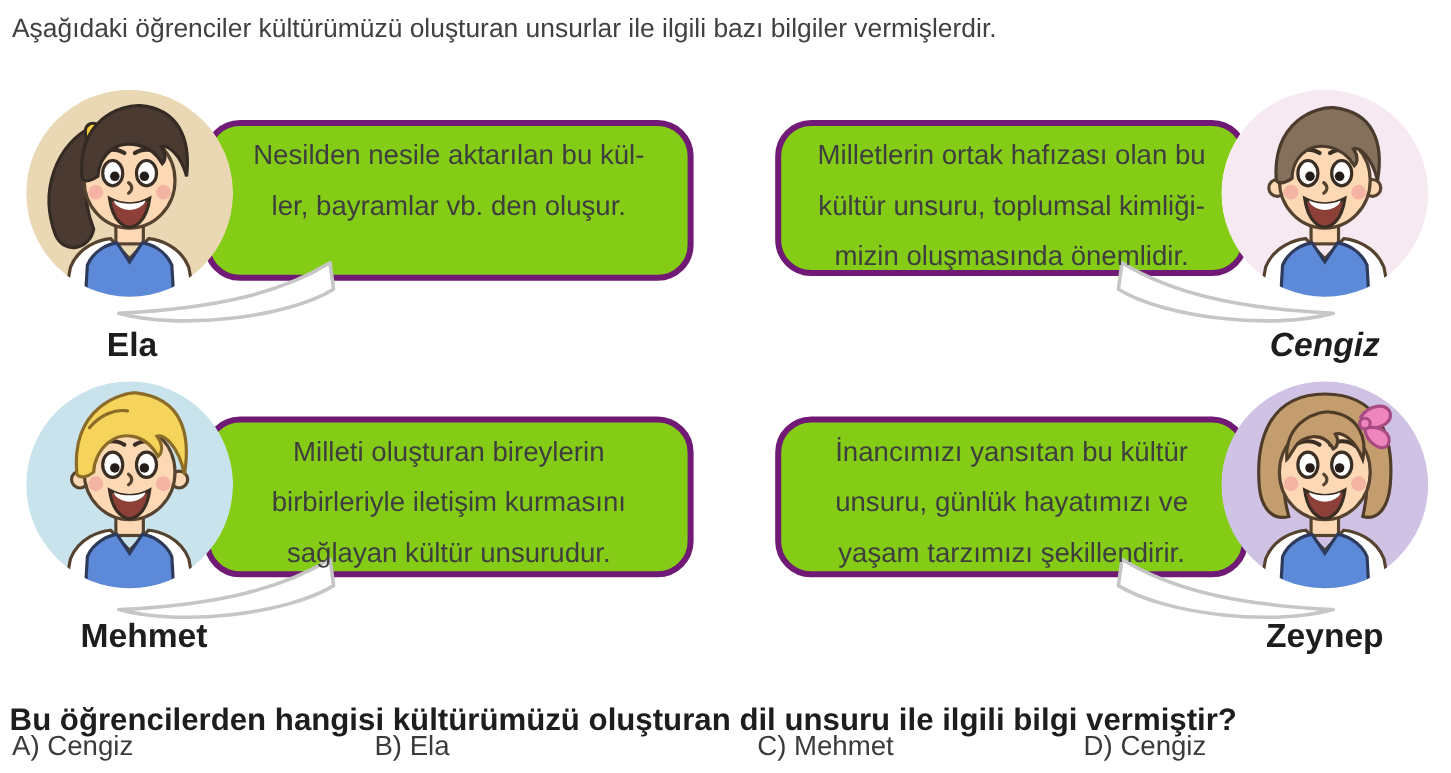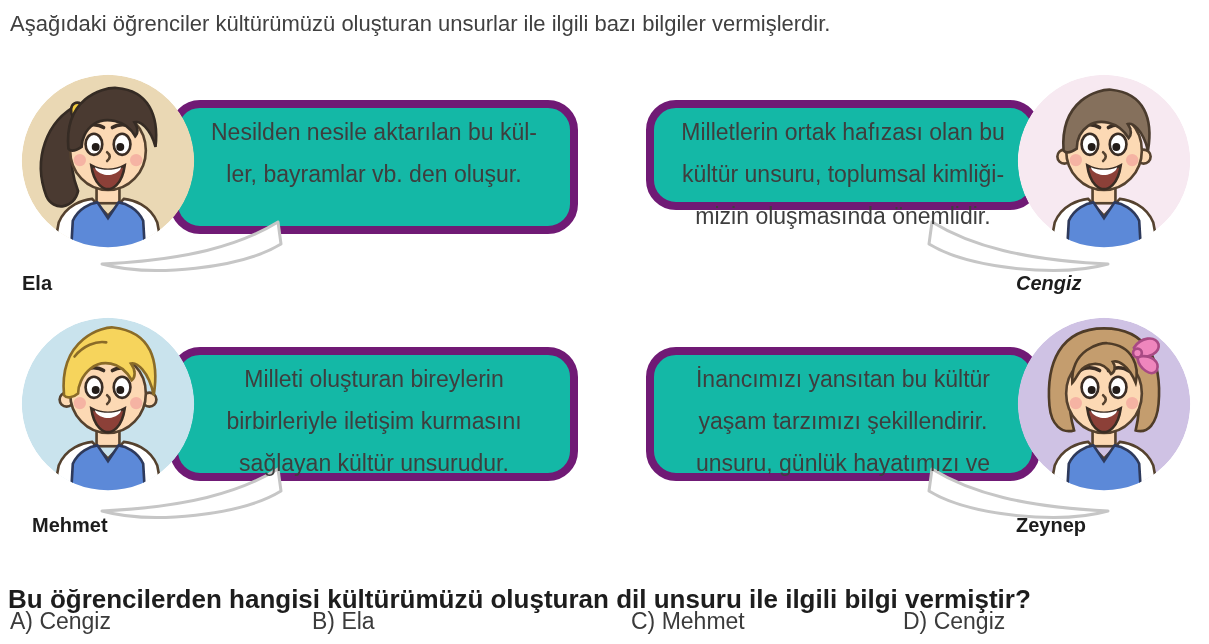--- a/index.html
+++ b/index.html
@@ -4,30 +4,30 @@
 <style>
   html,body{margin:0;padding:0;background:#fff;}
   .page{position:relative;width:1209px;height:644px;background:#fff;overflow:hidden;
         font-family:"Liberation Sans", sans-serif;}
   .instruction{position:absolute;left:10px;top:11px;font-size:22px;color:#404040;}
   .avatar{position:absolute;width:176px;height:176px;z-index:5;}
   .pos-av-ela{left:20px;top:73px;}
   .pos-av-cengiz{left:1016px;top:73px;}
   .pos-av-mehmet{left:20px;top:316px;}
   .pos-av-zeynep{left:1016px;top:316px;}
-  .sname{position:absolute;width:176px;font-size:20px;font-weight:bold;
+  .sname{position:absolute;width:176px;text-align:center;font-size:28px;font-weight:bold;
          color:#1d1d1d;z-index:6;}
   .pos-nm-ela{left:22px;top:272px;}
   .pos-nm-cengiz{left:1016px;top:272px;font-style:italic;}
   .pos-nm-mehmet{left:32px;top:514px;}
   .pos-nm-zeynep{left:1016px;top:514px;}
-  .bubble{position:absolute;box-sizing:border-box;background:#14b8a6;border:8px solid #701a75;
+  .bubble{position:absolute;box-sizing:border-box;background:#84cc16;border:5px solid #701a75;
           border-radius:30px;z-index:1;}
   .pos-b-ela{left:170px;top:100px;width:408px;height:134px;}
-  .pos-b-cengiz{left:646px;top:100px;width:394px;height:110px;}
+  .pos-b-cengiz{left:646px;top:100px;width:394px;height:130px;}
   .pos-b-mehmet{left:170px;top:347px;width:408px;height:134px;}
   .pos-b-zeynep{left:646px;top:347px;width:394px;height:134px;}
   .blines{position:relative;z-index:3;text-align:center;padding-top:3px;font-size:23px;
           line-height:42px;color:#3e3e3e;white-space:nowrap;}
   .tail{position:absolute;top:112px;z-index:2;}
   .tail-l{left:-84px;}
   .tail-r{right:-84px;transform:scaleX(-1);}
   .question{position:absolute;left:8px;top:584px;font-size:26px;font-weight:bold;color:#1d1d1d;}
   .option{position:absolute;top:608px;font-size:23px;color:#3b3b3b;}
   .opt-a{left:10px;} .opt-b{left:312px;} .opt-c{left:615px;margin-left:16px;} .opt-d{left:903px;}
@@ -211,22 +211,22 @@
       </g>
     </svg>
   </div>
   <div class="sname pos-nm-zeynep">Zeynep</div>
   <div class="bubble pos-b-zeynep">
     <svg class="tail tail-r" width="190" height="64" viewBox="0 0 190 64">
       <path d="M184,2 C145,26 92,40 8,44 C58,58 148,48 187,24 Z" fill="#ffffff" stroke="#c6c6c6" stroke-width="3" stroke-linejoin="round"></path>
     </svg>
     <div class="blines">
       <div>İnancımızı yansıtan bu kültür</div>
+      <div>unsuru, günlük hayatımızı ve</div>
       <div>yaşam tarzımızı şekillendirir.</div>
-      <div>unsuru, günlük hayatımızı ve</div>
     </div>
   </div>
 
   <div class="question">Bu öğrencilerden hangisi kültürümüzü oluşturan dil unsuru ile ilgili bilgi vermiştir?</div>
   <div class="option opt-a">A) Cengiz</div>
   <div class="option opt-b">B) Ela</div>
   <div class="option opt-c">C) Mehmet</div>
   <div class="option opt-d">D) Cengiz</div>
 
 </div>

